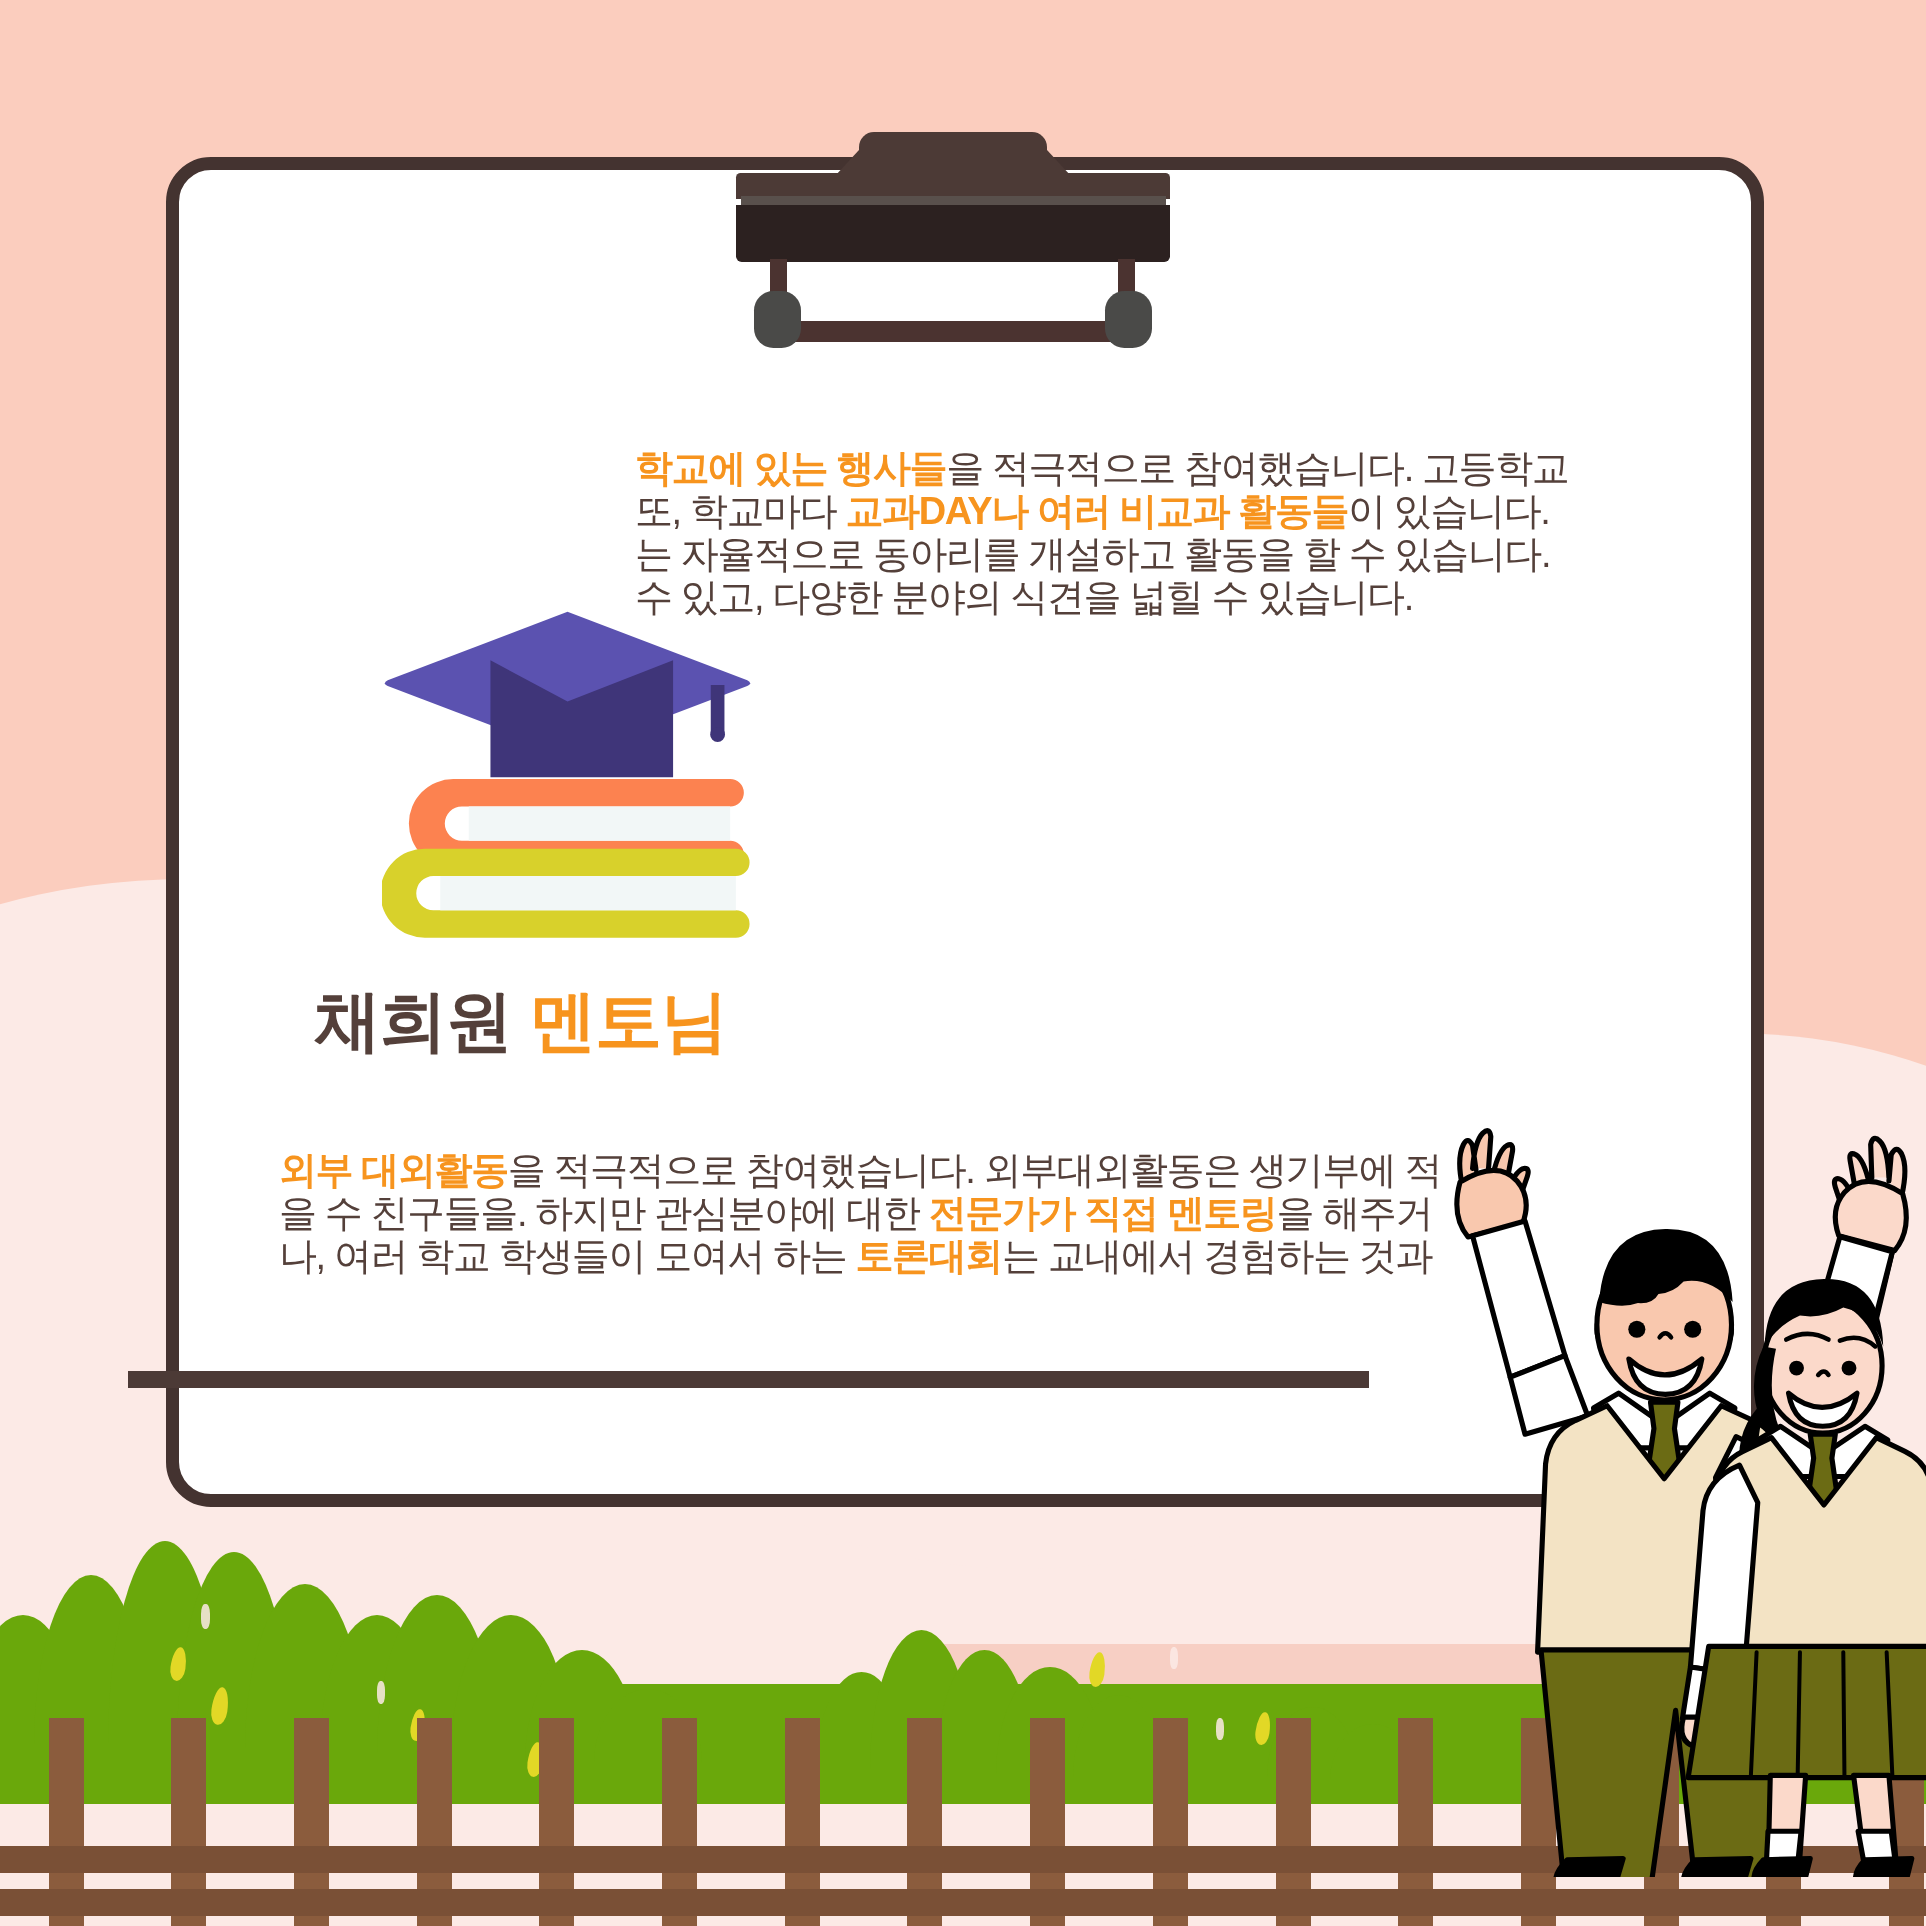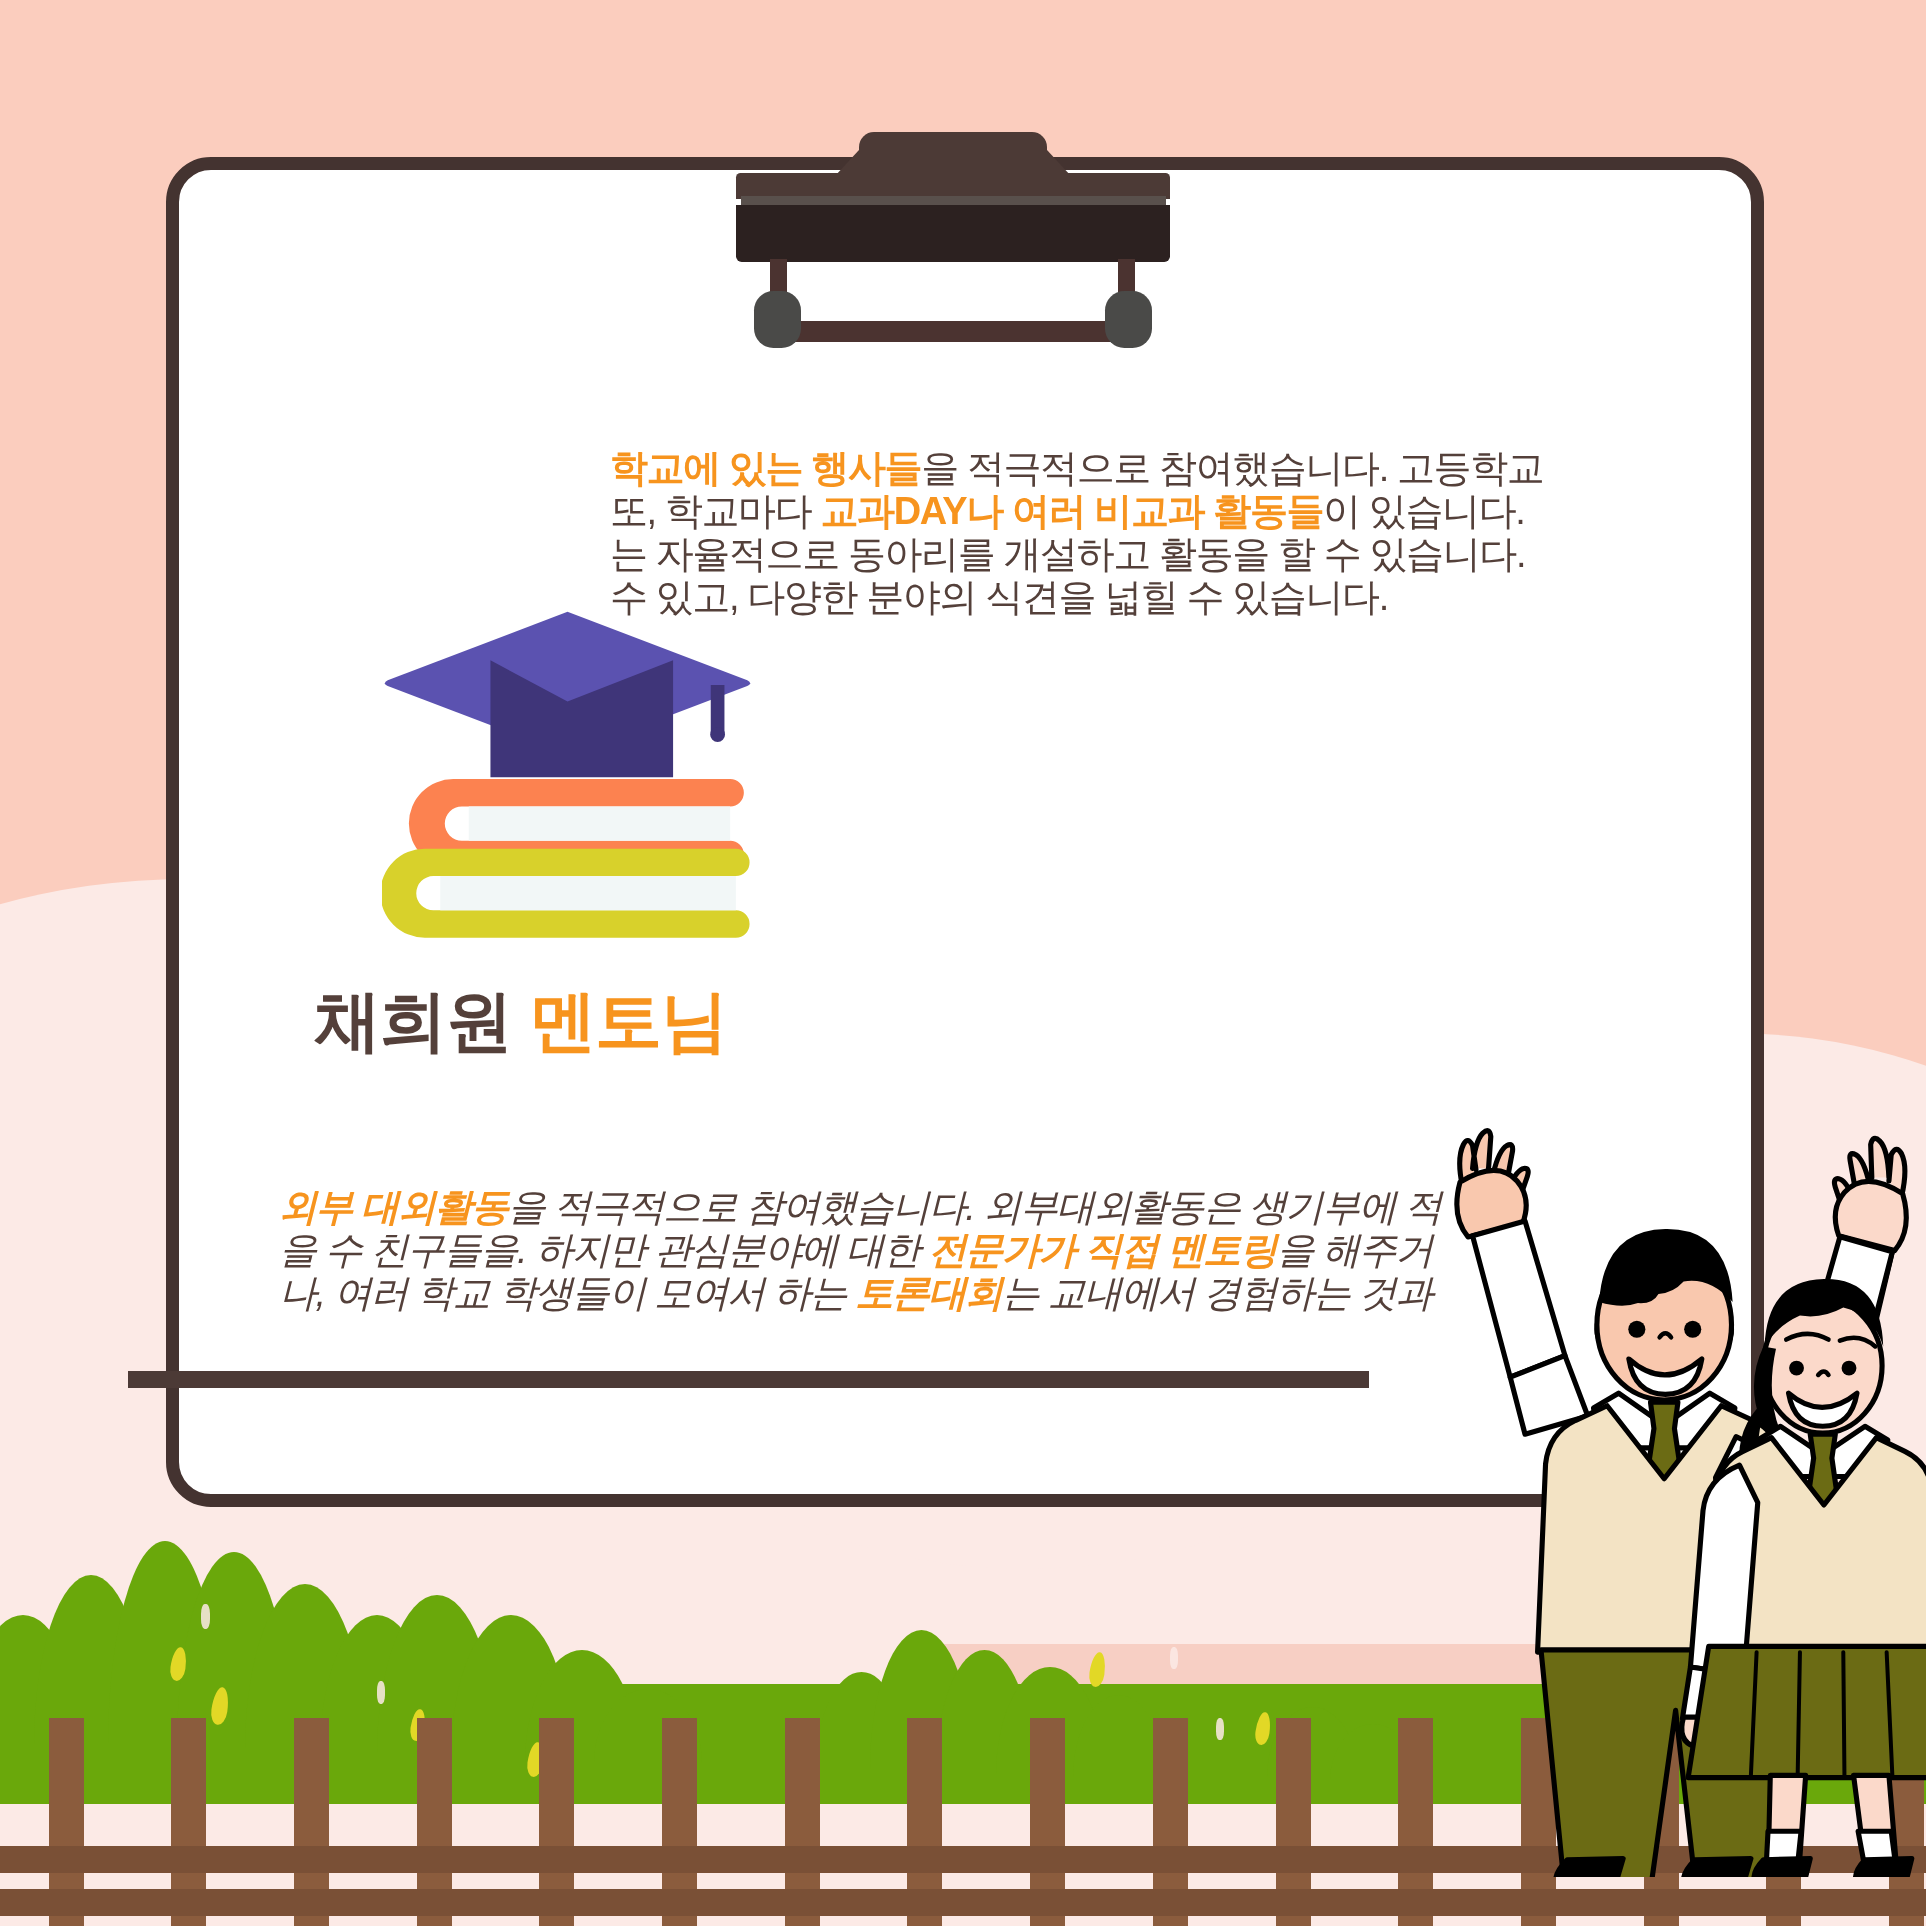--- a/index.html
+++ b/index.html
@@ -55,22 +55,22 @@
   #content{position:absolute;left:0;top:0;width:1598px;height:1350px;}
   .title{position:absolute;font-weight:bold;letter-spacing:-1.1px;white-space:nowrap;
          font-size:67px;line-height:1;}
   .title .nm{color:#54403A;}
   .title .mt{color:#F7941E;}
   #title-1{right:79px;top:154px;text-align:right;}
   #title-2{left:100px;top:817px;margin-left:35px;}
 
   .para{position:absolute;color:#54403A;font-size:38px;line-height:43px;letter-spacing:-1.4px;}
   .para .hl{color:#F7941E;font-weight:bold;}
-  #para-1{left:431px;top:277px;width:1022px;}
-  #para-2{left:100px;top:1016px;width:1264px;font-style:italic;}
+  #para-1{left:456px;top:277px;width:1022px;}
+  #para-2{left:100px;top:979px;width:1264px;}
 
   #divider{position:absolute;left:-51px;top:1201px;width:1241px;height:16.6px;background:#4C3A36;}
 
   
   #students{position:absolute;left:1387px;top:1101px;width:539px;height:776px;}
 </style>
 </head>
 <body>
 
 <div id="bg">

